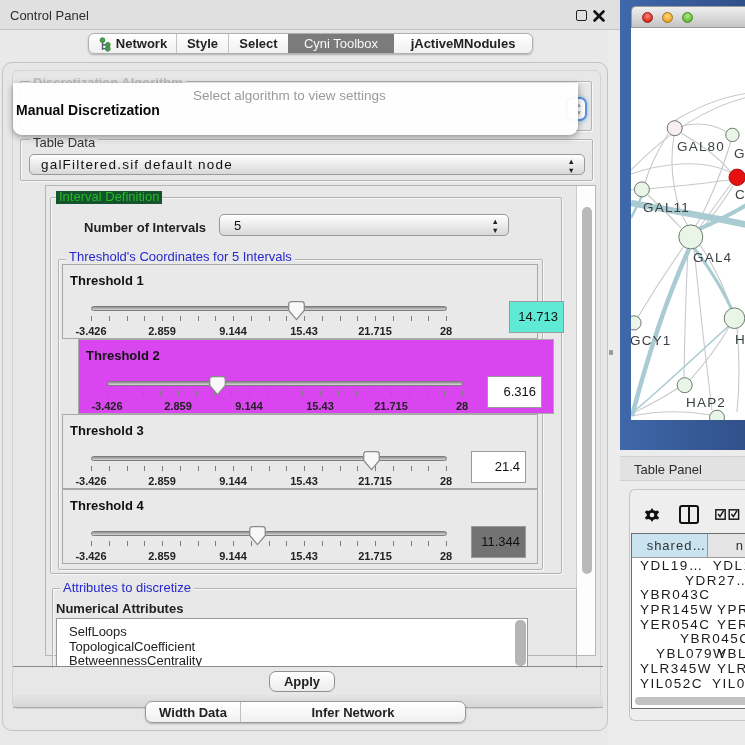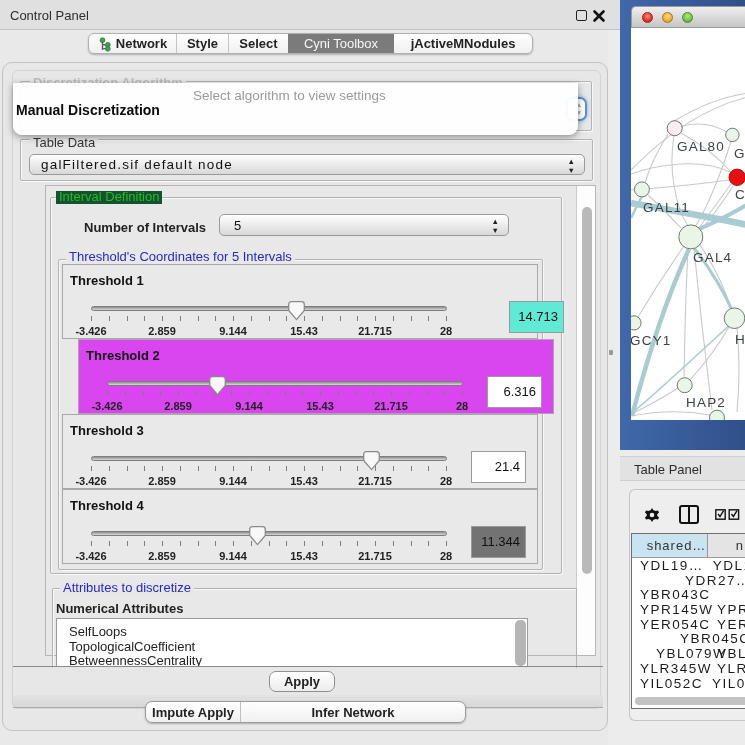--- a/index.html
+++ b/index.html
@@ -219,21 +219,21 @@
     <div style="font-size:13px;color:#222;padding-left:12px;line-height:14.5px;">TopologicalCoefficient</div>
     <div style="font-size:13px;color:#222;padding-left:12px;line-height:14.5px;">BetweennessCentrality</div>
     <div style="position:absolute;right:1px;top:1px;width:11px;height:46px;background:#b5b5b5;border-radius:5px;"></div>
   </div>
 
   <div class="abs" style="left:13px;top:666px;width:590px;height:1px;background:#8a8a8a;"></div>
   <div class="abs" style="left:269px;top:671px;width:66px;height:21px;background:linear-gradient(#ffffff,#ececec);border:1px solid #8f8f8f;border-radius:7px;font-size:13px;font-weight:bold;color:#222;text-align:center;line-height:19px;">Apply</div>
   <div class="abs" style="left:13px;top:695px;width:590px;height:13px;background:linear-gradient(#e3e3e3,#d7d7d7);border-bottom:1px solid #ababab;"></div>
 
   <div class="abs" style="left:145px;top:701px;width:321px;height:22px;background:linear-gradient(#ffffff,#f0f0f0);border:1px solid #9a9a9a;border-radius:7px;box-shadow:0 1px 2px rgba(0,0,0,0.25);overflow:hidden;display:flex;">
-    <div style="width:95px;display:flex;align-items:center;justify-content:center;font-size:13px;font-weight:bold;color:#222;border-right:1px solid #c0c0c0;">Impute Apply</div>
+    <div style="width:95px;display:flex;align-items:center;justify-content:center;font-size:13px;font-weight:bold;color:#222;border-right:1px solid #c0c0c0;">Width Data</div>
     <div style="flex:1;display:flex;align-items:center;justify-content:center;font-size:13px;font-weight:bold;color:#222;">Infer Network</div>
   </div>
 
   <div class="abs" style="left:13px;top:83px;width:565px;height:52px;background:rgba(255,255,255,0.95);border-radius:0 0 9px 9px;box-shadow:0 2px 7px rgba(0,0,0,0.4);"></div>
   <div class="abs" style="left:193px;top:88px;font-size:13.5px;color:#9a9a9a;">Select algorithm to view settings</div>
   <div class="abs" style="left:16px;top:102px;font-size:14px;font-weight:bold;color:#0a0a0a;">Manual Discretization</div>
 
   <div class="abs" style="left:620px;top:0;width:125px;height:450px;background:linear-gradient(90deg,#4068aa,#30508a);"></div>
   <div class="abs" style="left:631px;top:6px;width:114px;height:22px;background:linear-gradient(#efefef,#c5c5c5);border-top-left-radius:5px;border:1px solid #9a9a9a;border-right:none;">
     <div style="position:absolute;left:10px;top:5px;width:11px;height:11px;border-radius:50%;background:radial-gradient(circle at 50% 35%, #f98b80, #e33428 60%, #b31c12);border:0.5px solid #9c2018;"></div>

